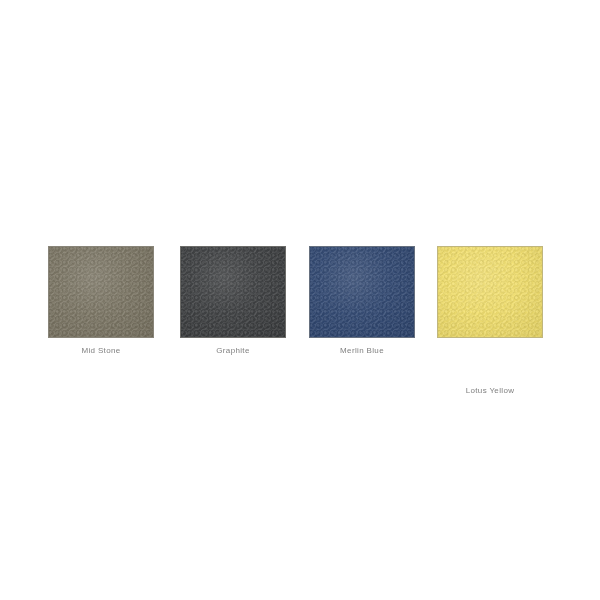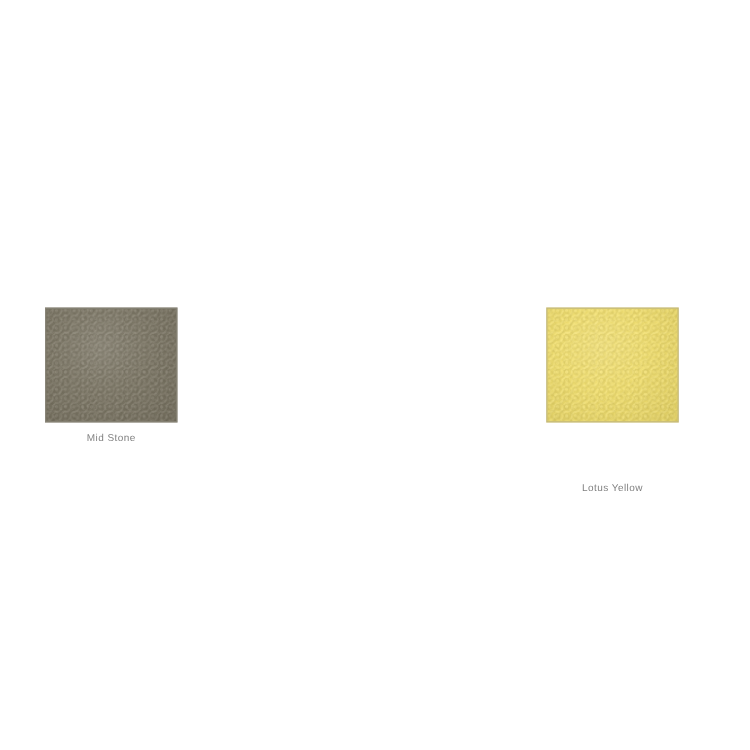--- a/index.html
+++ b/index.html
@@ -85,29 +85,43 @@
     white-space: nowrap;
     font-family: "Liberation Sans", sans-serif;
   }
 </style>
 </head>
 <body>
 
 <div id="swatch-board" style="background: rgb(255, 255, 255);">
   <div class="swatch-row">
 
-    <div class="swatch-cell" style="left: 36px;">
+    <div class="swatch-cell" style="left: 48px;">
       <div class="swatch-chip" style="background-color: rgb(122, 116, 98);">
         <div class="grain"></div>
         <div class="sheen"></div>
       </div>
       <div class="swatch-label" style="color: rgb(128, 128, 128);">Mid Stone</div>
     </div>
 
+    <div class="swatch-cell" style="left: 180px;">
+      <div class="swatch-chip" style="background-color: rgb(58, 60, 62);">
+        <div class="grain"></div>
+        <div class="sheen"></div>
+      </div>
+      <div class="swatch-label" style="color: rgb(128, 128, 128);">Graphite</div>
+    </div>
 
+    <div class="swatch-cell" style="left: 309px;">
+      <div class="swatch-chip" style="background-color: rgb(45, 69, 112);">
+        <div class="grain"></div>
+        <div class="sheen"></div>
+      </div>
+      <div class="swatch-label" style="color: rgb(128, 128, 128);">Merlin Blue</div>
+    </div>
 
     <div class="swatch-cell" style="left: 437px;">
       <div class="swatch-chip" style="background-color: rgb(243, 224, 107);">
         <div class="grain"></div>
         <div class="sheen"></div>
       </div>
       <div class="swatch-label" style="color: rgb(128, 128, 128); margin-top: 47px;">Lotus Yellow</div>
     </div>
 
   </div>

